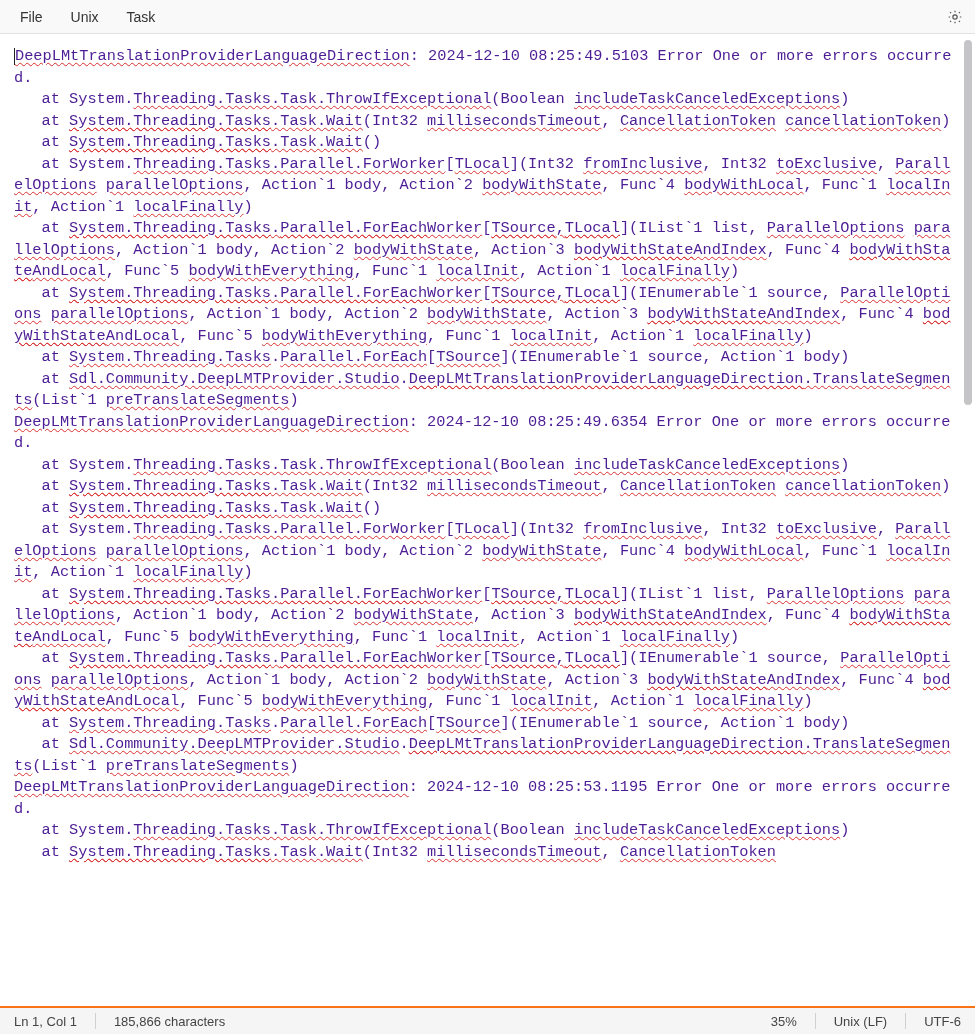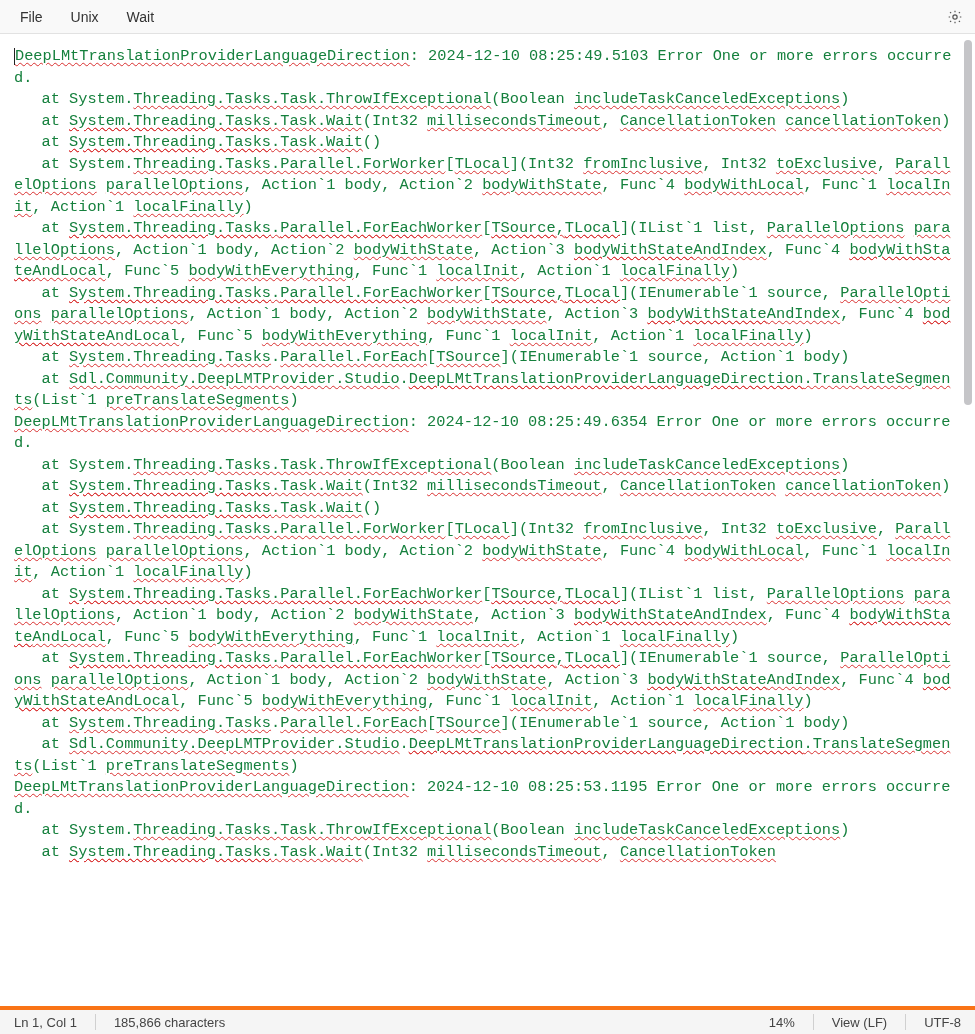--- a/index.html
+++ b/index.html
@@ -20,21 +20,21 @@
   .menubar .spacer { flex: 1; }
   .menubar .gear { width: 28px; text-align: center; color: #555; cursor: default; }
   .menubar .gear svg { width: 16px; height: 16px; vertical-align: middle; }
 
   .editor-wrap { position: relative; flex: 1; overflow: hidden; }
   .editor {
     position: absolute; inset: 0;
     padding: 12px 18px 12px 14px;
     font-family: Consolas, "Courier New", monospace;
     font-size: 15.3px; line-height: 21.5px;
-    color: #15803d; overflow-y: auto; overflow-x: hidden;
+    color: #4c1d95; overflow-y: auto; overflow-x: hidden;
     white-space: pre-wrap; word-break: break-all;
   }
   .scrollbar-track {
     position: absolute; right: 2px; top: 6px; bottom: 6px; width: 10px;
     background: transparent;
   }
   .scrollbar-thumb {
     position: absolute; left: 1px; right: 1px; top: 0;
     height: 38%; background: #c5c5c8; border-radius: 5px;
   }
@@ -49,36 +49,36 @@
   .sp {
     text-decoration-line: underline;
     text-decoration-style: wavy;
     text-decoration-color: #d93030;
     text-decoration-thickness: 1px;
     text-underline-offset: 2px;
   }
 
   .statusbar {
     display: flex; align-items: center; height: 28px;
-    padding: 0 10px; border-top: 4px solid #f97316;
+    padding: 0 10px; border-top: 2px solid #f97316;
     background: #f5f5f5; font-size: 13px; color: #444;
   }
   .statusbar .sep { width: 1px; height: 16px; background: #d0d0d0; margin: 0 14px; }
   .statusbar .cell { padding: 0 4px; white-space: nowrap; }
   .statusbar .grow { flex: 1; }
 </style>
 </head>
 <body>
 
 <div class="app">
 
   <div class="menubar">
     <div class="menu-item">File</div>
     <div class="menu-item">Unix</div>
-    <div class="menu-item">Wait</div>
+    <div class="menu-item">Task</div>
     <div class="spacer"></div>
     <div class="gear">
       <span>
         <svg viewBox="0 0 24 24" fill="none" stroke="#555" stroke-width="1.8">
           <circle cx="12" cy="12" r="3.2"></circle>
           <path d="M12 2.5v2.2M12 19.3v2.2M4.6 4.6l1.6 1.6M17.8 17.8l1.6 1.6M2.5 12h2.2M19.3 12h2.2M4.6 19.4l1.6-1.6M17.8 6.2l1.6-1.6"></path>
         </svg>
       </span>
     </div>
   </div>
@@ -108,20 +108,20 @@
     <div class="scrollbar-track">
       <div class="scrollbar-thumb"></div>
     </div>
   </div>
 
   <div class="statusbar">
     <div class="cell">Ln 1, Col 1</div>
     <div class="sep"></div>
     <div class="cell">185,866 characters</div>
     <div class="grow"></div>
-    <div class="cell">14%</div>
+    <div class="cell">35%</div>
     <div class="sep"></div>
-    <div class="cell">View (LF)</div>
+    <div class="cell">Unix (LF)</div>
     <div class="sep"></div>
-    <div class="cell">UTF-8</div>
+    <div class="cell">UTF-6</div>
   </div>
 
 </div>
 
 </body></html>

